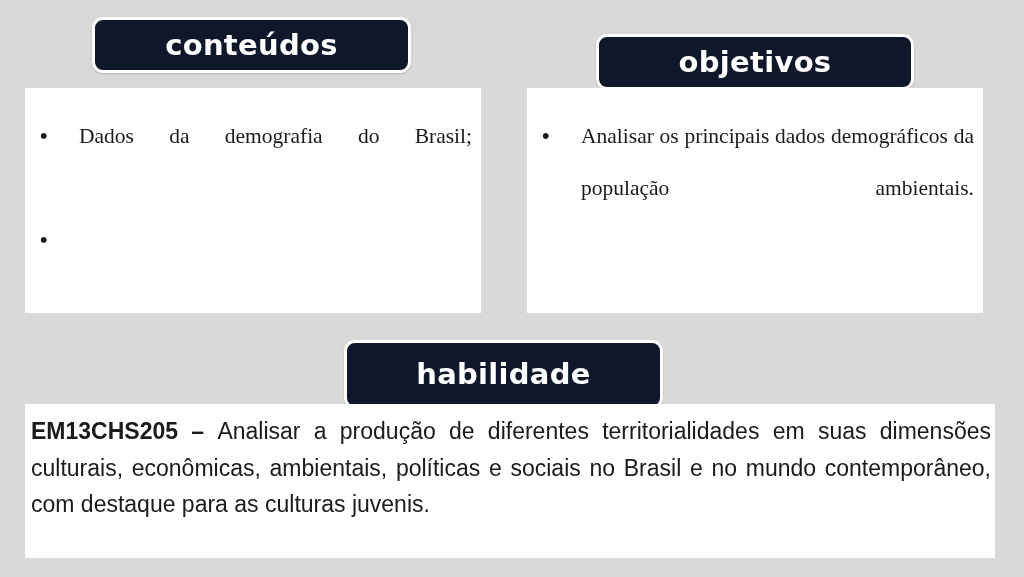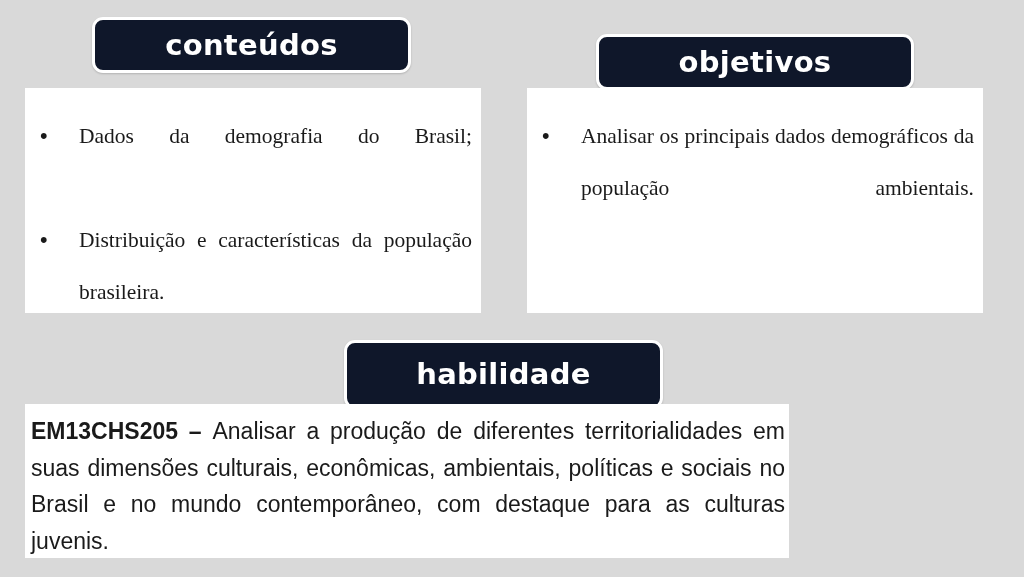--- a/index.html
+++ b/index.html
@@ -52,21 +52,21 @@
   }
   .panel-conteudos {
     left: 25px;  top: 88px;  width: 456px; height: 225px;
     padding: 22px 9px 0 9px;
   }
   .panel-objetivos {
     left: 527px; top: 88px;  width: 456px; height: 225px;
     padding: 22px 9px 0 9px;
   }
   .panel-habilidade {
-    left: 25px;  top: 404px; width: 764px; height: 154px;
+    left: 25px;  top: 404px; width: 970px; height: 154px;
     padding: 9px 4px 4px 6px;
   }
 
   
   ul.bullets {
     list-style: none;
     margin: 0;
     padding: 0;
   }
   ul.bullets li {
@@ -121,21 +121,20 @@
   <div class="badge badge-objetivos">objetivos</div>
 
   <div class="panel panel-conteudos">
     <ul class="bullets">
       <li>
         <span class="bullet-dot">•</span>
         <span class="bullet-text">Dados da demografia do Brasil;</span>
       </li>
       <li>
         <span class="bullet-dot">•</span>
-        <span class="bullet-text">Distribuição e características da população brasileira.</span>
       </li>
     </ul>
   </div>
 
   <div class="panel panel-objetivos">
     <ul class="bullets">
       <li>
         <span class="bullet-dot">•</span>
         <span class="bullet-text">Analisar os principais dados demográficos da população ambientais.</span>
       </li>

